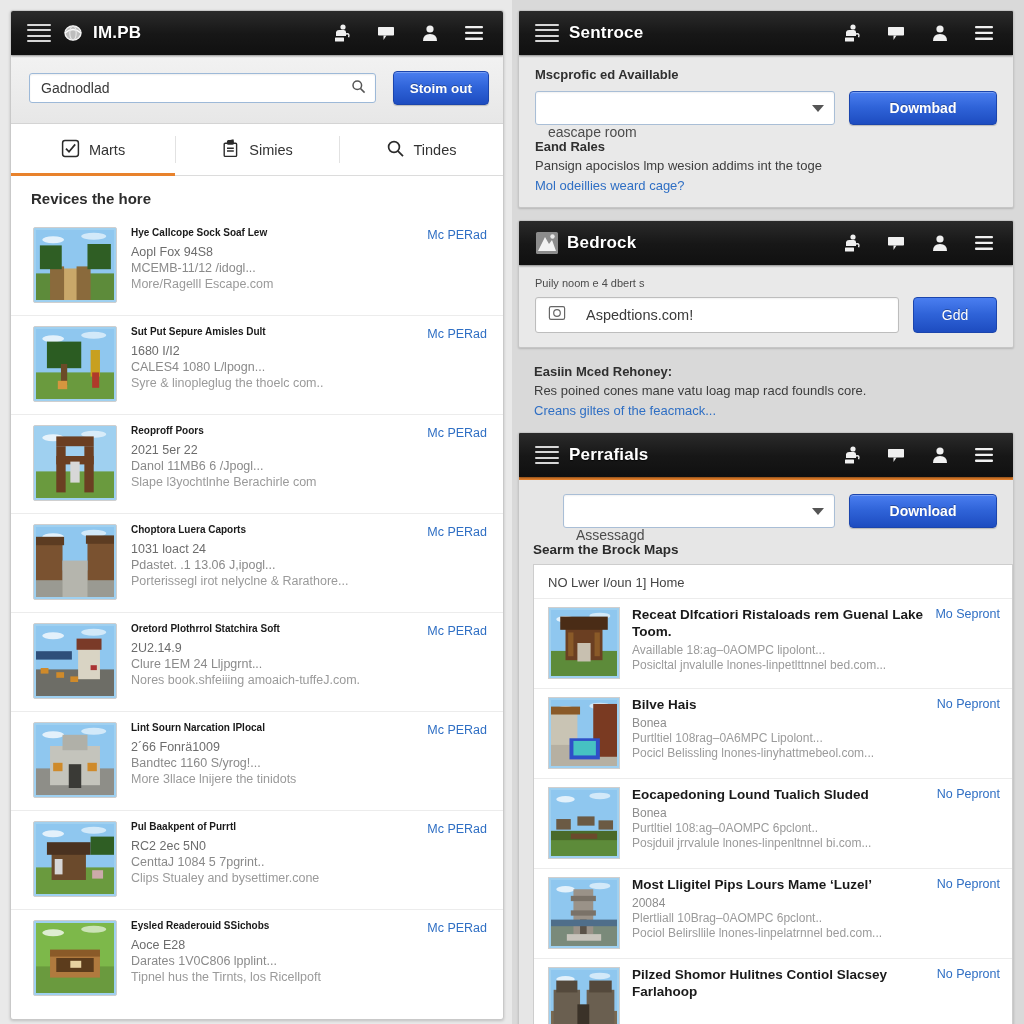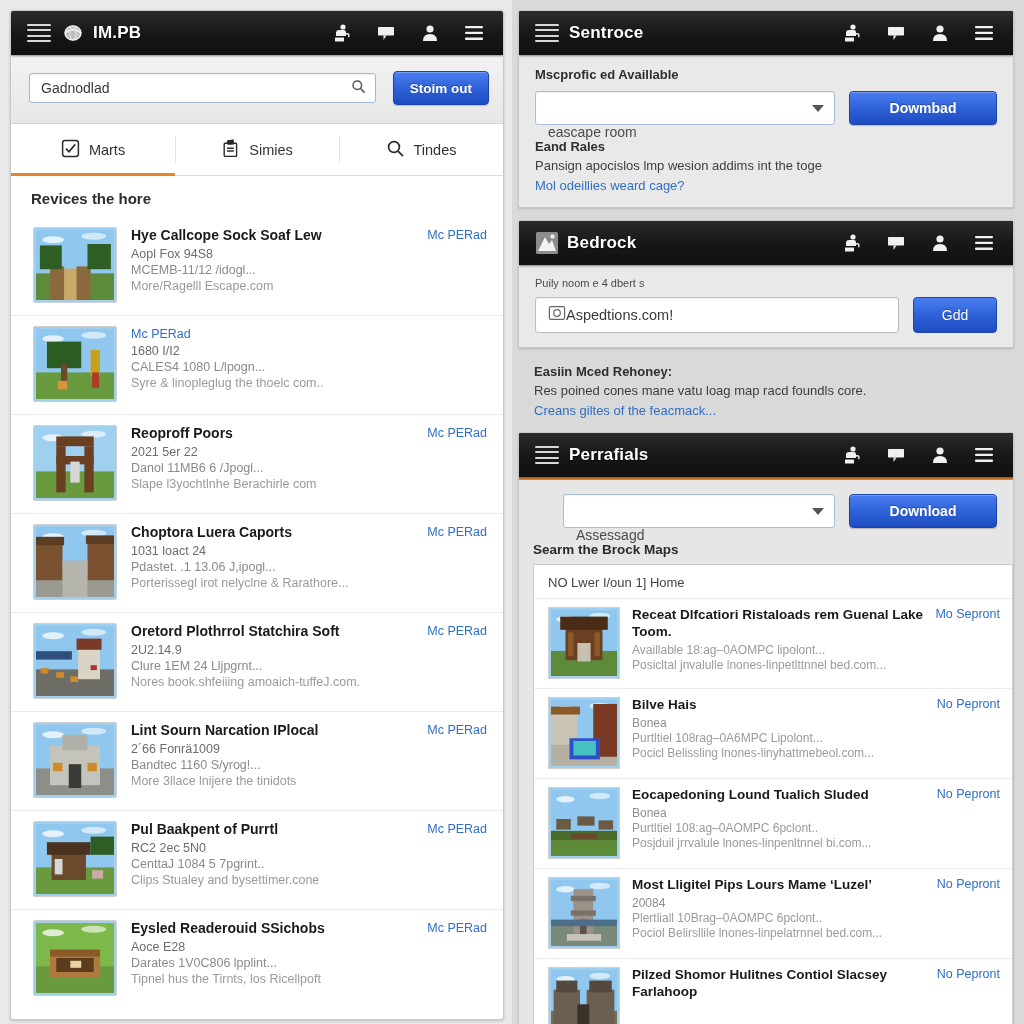--- a/index.html
+++ b/index.html
@@ -99,21 +99,21 @@
   }
   .row:first-child{border-top:none;}
   .thumb {
     width: 84px; height: 76px; flex:none; border:1px solid #cfcfcf;
     background:#9fd0f0; padding:2px; border-radius:2px; overflow:hidden;
   }
   .thumb .art { width:100%; height:100%; display:block; }
   .rowbody { flex:1 1 auto; min-width:0; }
   .rowhead { display:flex; align-items:flex-start; gap:10px; }
   .rtitle {
-    font-size:14px; font-weight:bold; color:#1a1a1a; line-height:1.2;
+    font-size:10px; font-weight:bold; color:#1a1a1a; line-height:1.2;
     flex:1 1 auto; min-width:0;
   }
   .rlink { font-size:12.5px; color:#2f6fc4; white-space:nowrap; flex:none; padding-top:1px; cursor:pointer;}
   .rsub  { font-size:12.5px; color:#6c6c6c; margin-top:3px; }
   .rmeta { font-size:12.5px; color:#8a8a8a; margin-top:2px; }
   .rdesc { font-size:12.5px; color:#9a9a9a; margin-top:2px; overflow:hidden; white-space:nowrap; text-overflow:ellipsis;}
 
   
   .panel-right {
     width: 512px; height:1024px; position:relative;
@@ -143,21 +143,21 @@
     text-shadow:0 -1px 0 rgba(0,0,0,.3);
     box-shadow:0 1px 1px rgba(0,0,0,.2), inset 0 1px 0 rgba(255,255,255,.25);
   }
   .note-block { margin-top:14px; }
   .note-block .p { font-size:13px; color:#3d3d3d; margin-top:4px; }
   .note-block .a { font-size:13px; color:#2f6fc4; margin-top:5px; cursor:pointer; }
 
   .urlrow { display:flex; gap:14px; align-items:center; margin-top:8px; }
   .urlbox {
     flex:1 1 auto; height:36px; background:#fff; border:1px solid #bdbdbd; border-radius:3px;
-    display:flex; align-items:center; gap:0; padding:0 12px;
+    display:flex; align-items:center; gap:20px; padding:0 12px;
     box-shadow: inset 0 1px 2px rgba(0,0,0,.06);
   }
   .urlbox .uval { font-size:14.5px; color:#3a3a3a; }
   .btn-add {
     height:36px; min-width:84px; padding:0 16px;
     background: linear-gradient(180deg,#4a7ef0 0%,#2f63d8 48%,#1d4cc0 100%);
     border:1px solid #1b45ad; border-radius:4px; color:#fff; font-size:14px; font-weight:normal;
     display:flex;align-items:center;justify-content:center;cursor:pointer;
     text-shadow:0 -1px 0 rgba(0,0,0,.3);
   }
@@ -313,20 +313,21 @@
                 <ellipse cx="74" cy="9" rx="16" ry="5" fill="#ffffff" opacity=".6"></ellipse>
                 <rect x="14" y="18" width="44" height="38" fill="#2b5c22"></rect>
                 <rect x="32" y="50" width="8" height="30" fill="#6b4a28"></rect>
                 <rect x="70" y="30" width="12" height="38" fill="#c8a020"></rect>
                 <rect x="72" y="62" width="9" height="22" fill="#b03a2a"></rect>
                 <rect x="28" y="74" width="12" height="12" fill="#d6963f"></rect>
               </svg>
             </div>
             <div class="rowbody">
               <div class="rowhead">
+                <div class="rtitle">Sut Put Sepure Amisles Dult</div>
                 <div class="rlink">Mc PERad</div>
               </div>
               <div class="rsub">1680 I/I2</div>
               <div class="rmeta">CALES4 1080 L/lpogn...</div>
               <div class="rdesc">Syre &amp; linopleglug the thoelc com..</div>
             </div>
           </div>
           <div class="row">
             <div class="thumb">
               <svg class="art" viewBox="0 0 100 100" preserveAspectRatio="none">

